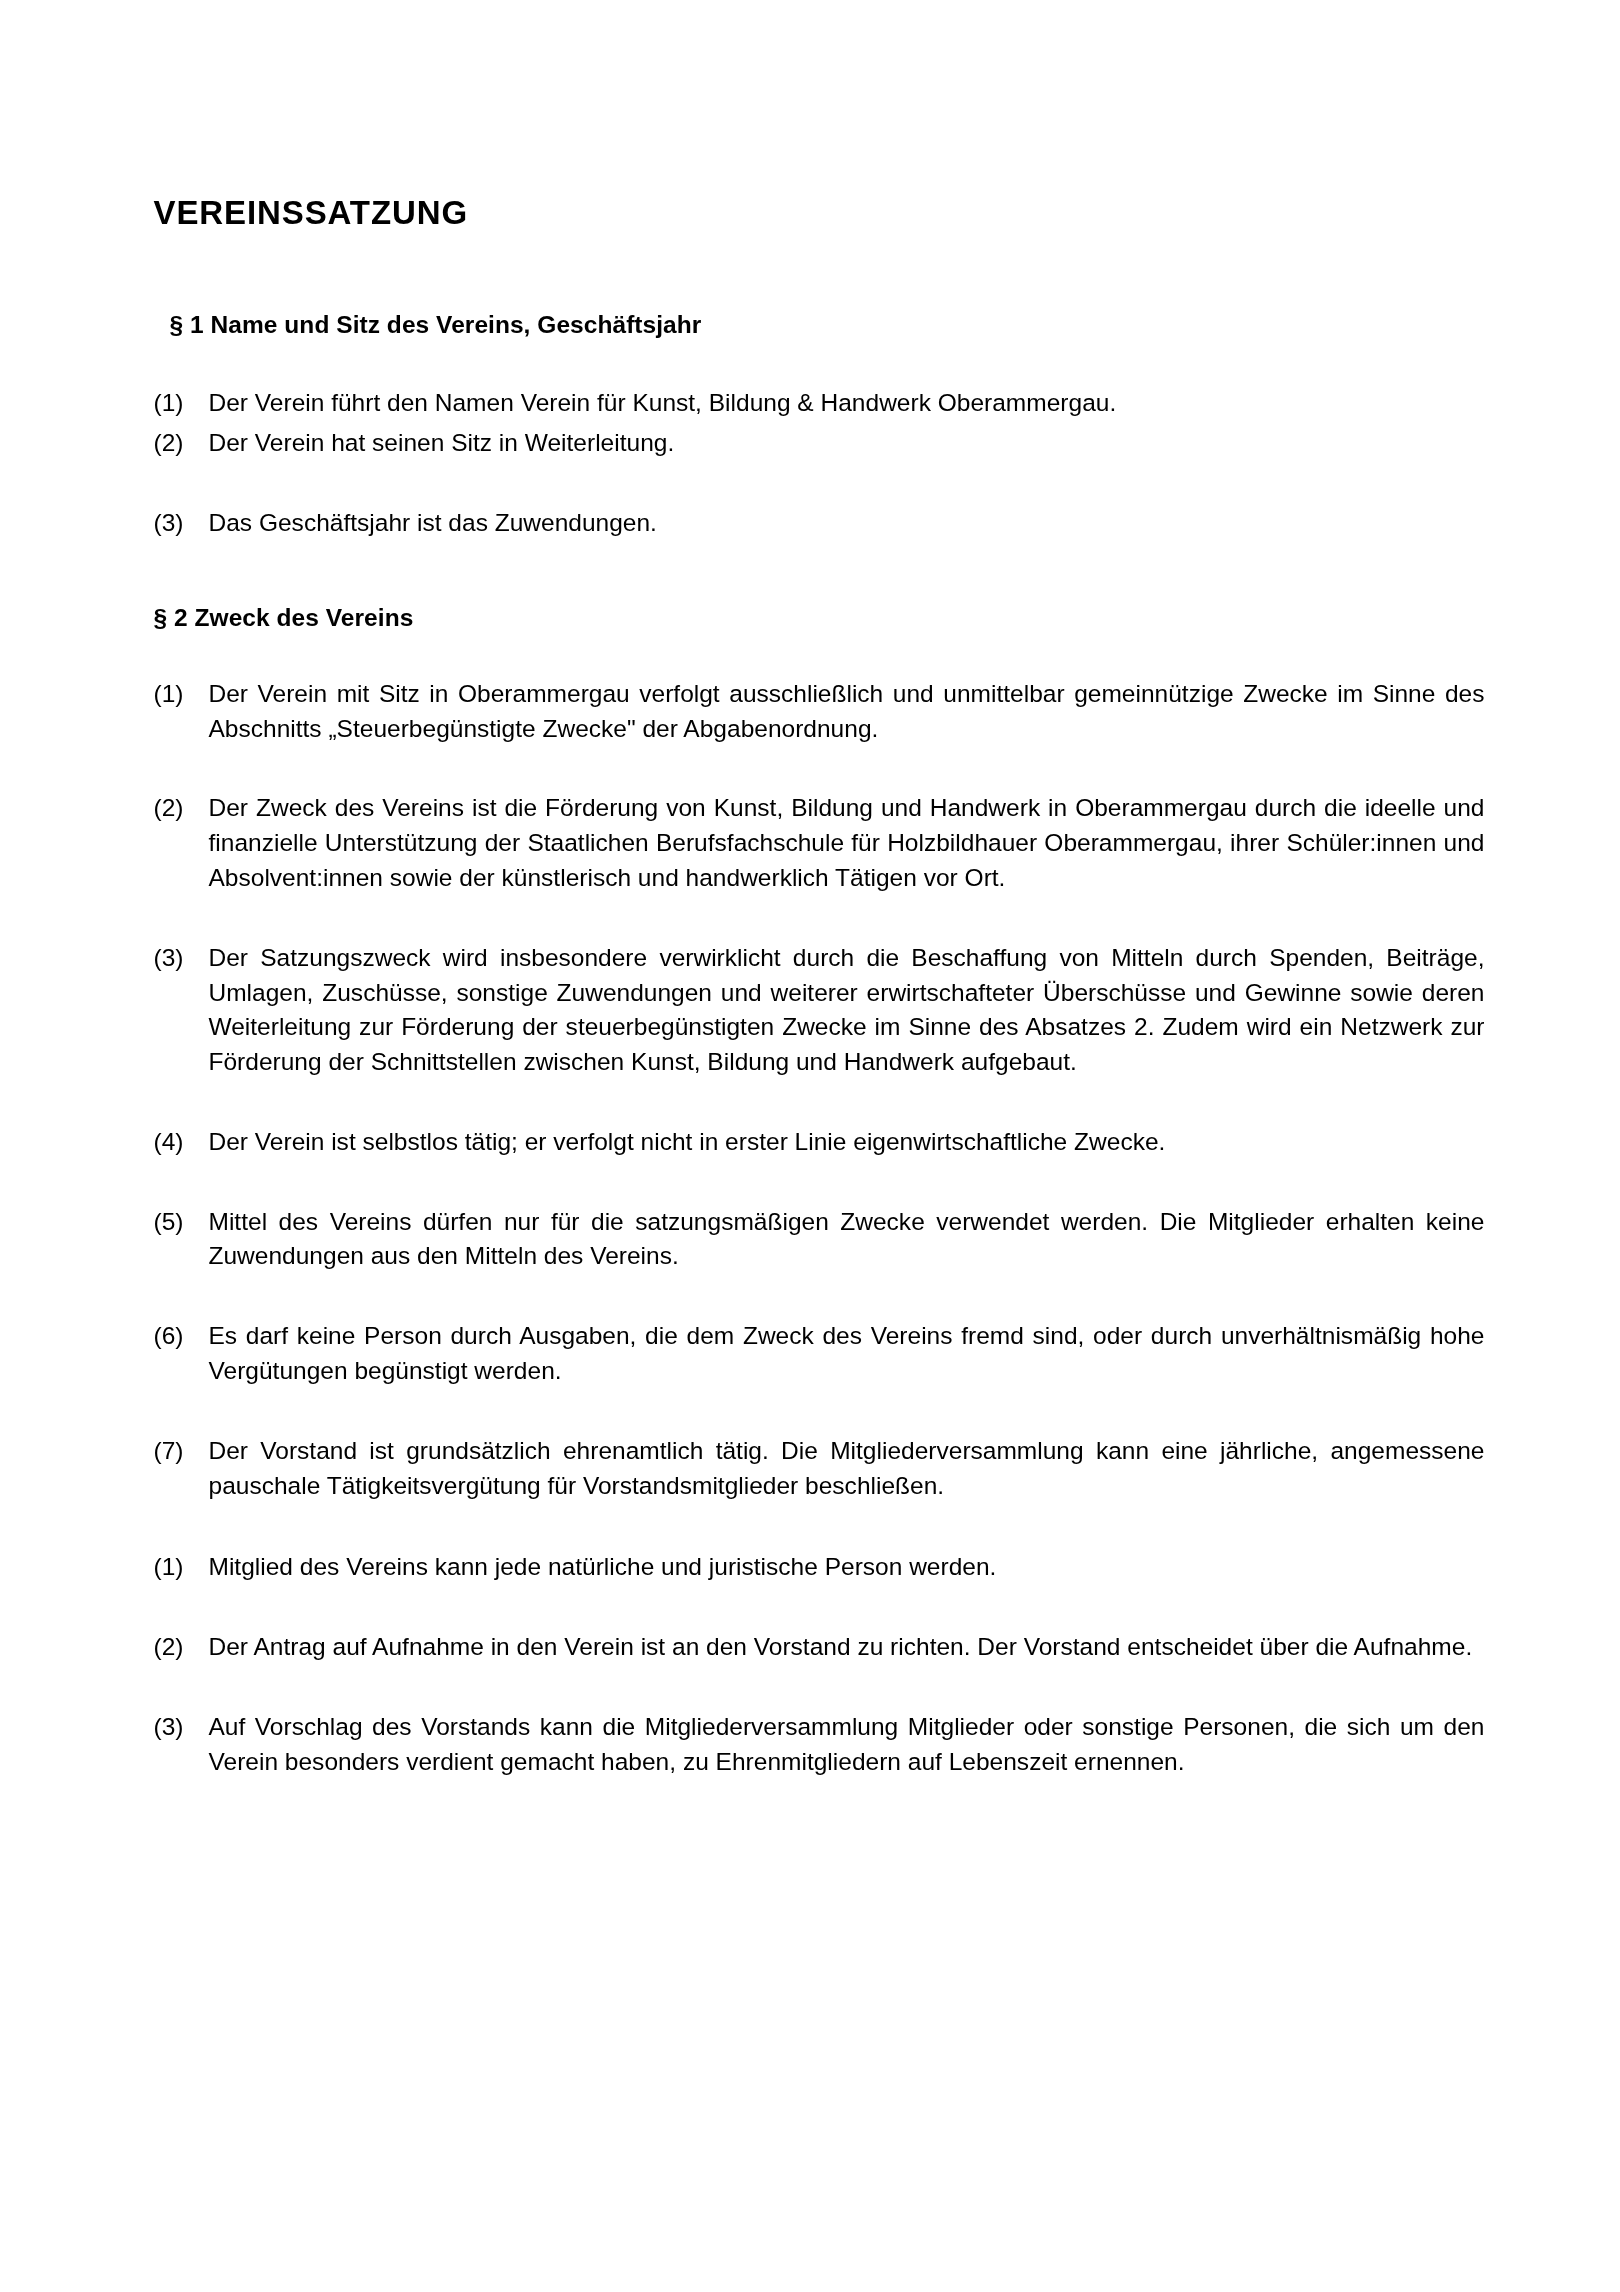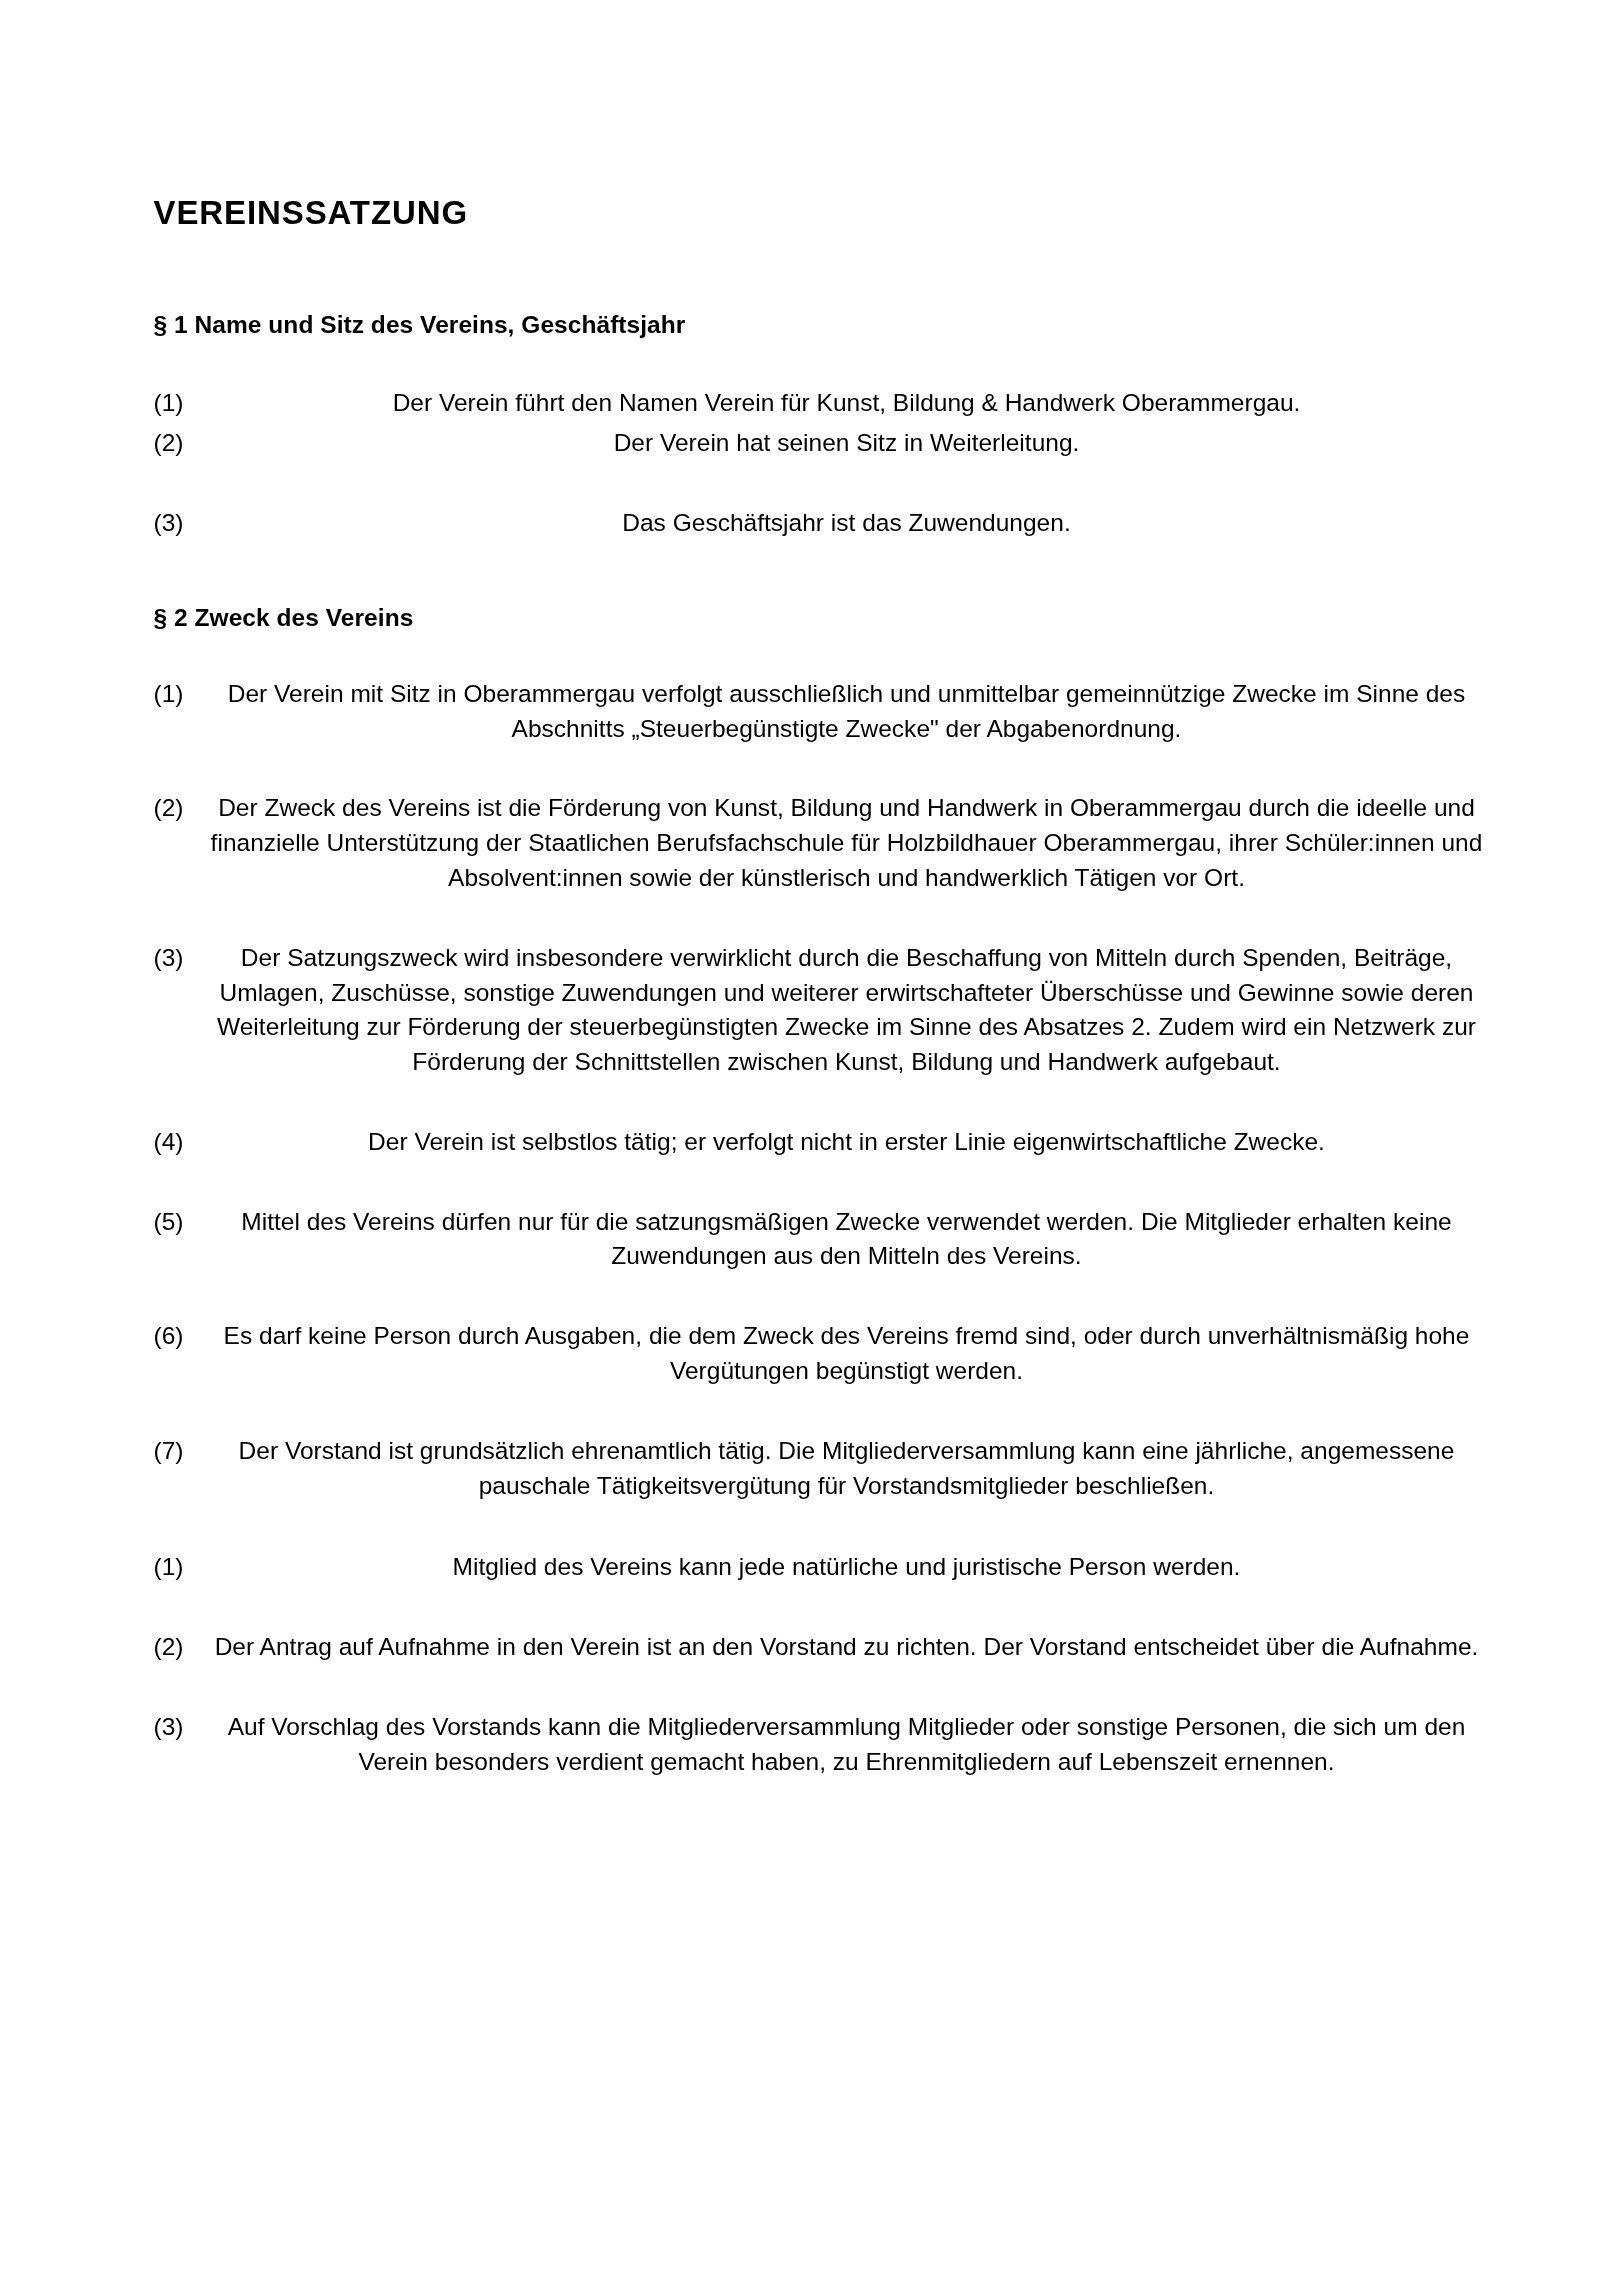--- a/index.html
+++ b/index.html
@@ -44,21 +44,21 @@
   .section {
     margin: 0;
   }
   .section-heading {
     font-size: 24.5px;
     font-weight: bold;
     line-height: 1.3;
     margin: 0;
     letter-spacing: 0.05px;
   }
-  .sec-1 .section-heading { padding-top: 74px; }
+  .sec-1 .section-heading { padding-top: 74px; margin-left: 16px; }
   .sec-2 .section-heading { padding-top: 61px; }
   .sec-3 .section-heading { padding-top: 59px; }
 
   
   .para-list {
     list-style: none;
     margin: 0;
     padding: 0;
   }
   .para {
@@ -74,21 +74,20 @@
   .para .marker {
     position: absolute;
     left: 0;
     top: 0;
     text-align: left;
     font-size: 24.5px;
     line-height: 1.42;
   }
   .para .para-text {
     display: block;
-    text-align: center;
   }
   
   .para.tight { margin-top: 5.9px; }
   .para.gap-lg { margin-top: 45px; }
   .para.first-in-section { margin-top: 43px; }
   .sec-1 .para.first-in-section { margin-top: 45px; }
   .sec-3 .para.first-in-section { margin-top: 47px; }
 
   
   .sec-1 .para { text-align: left; }

